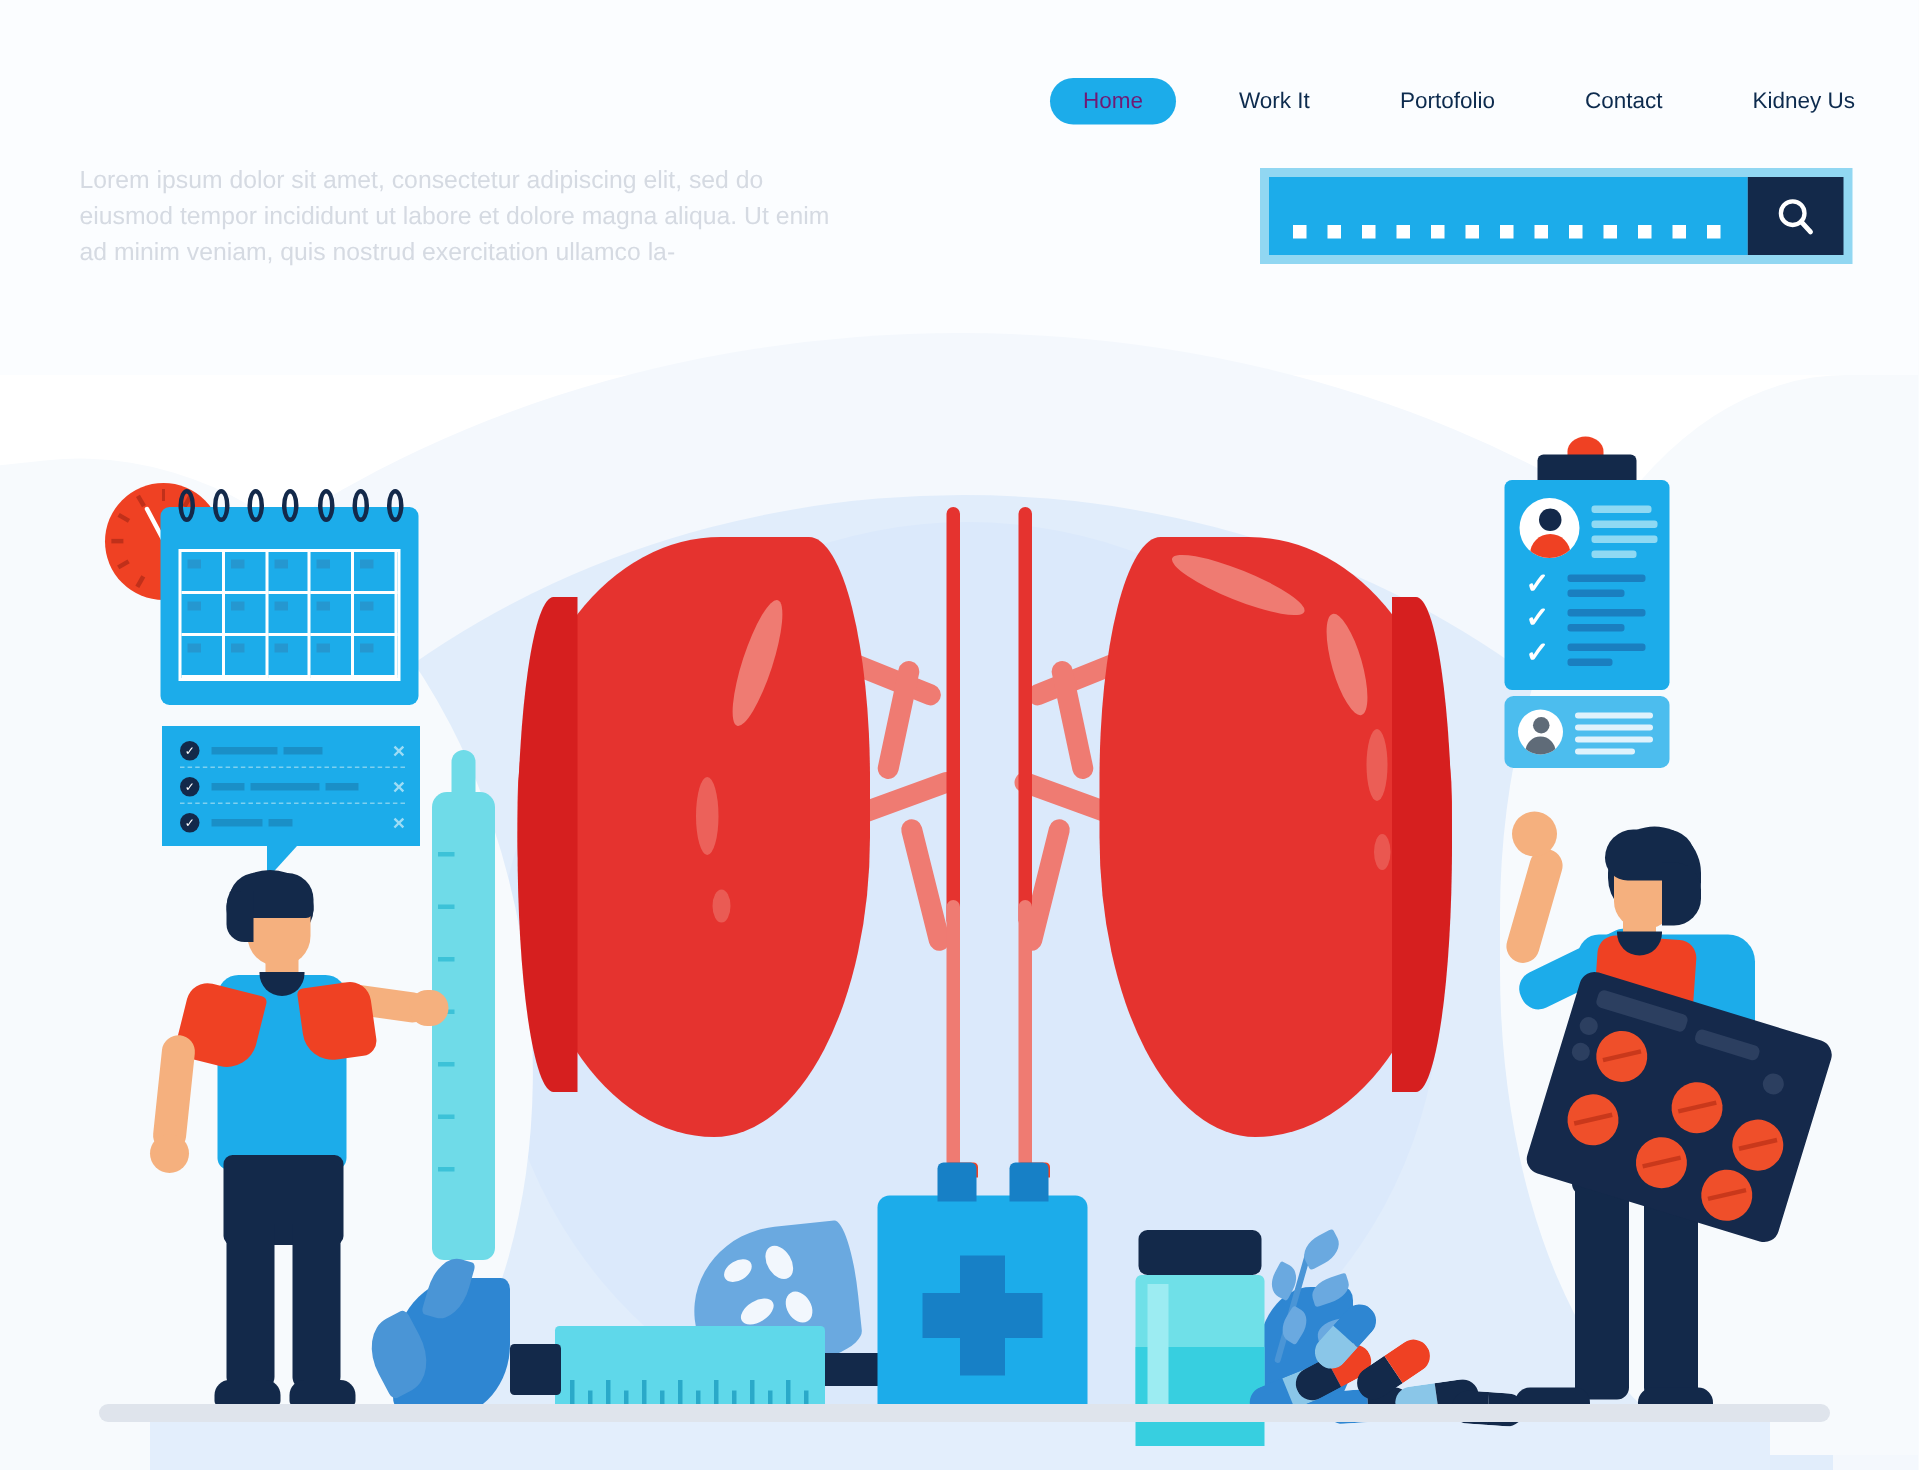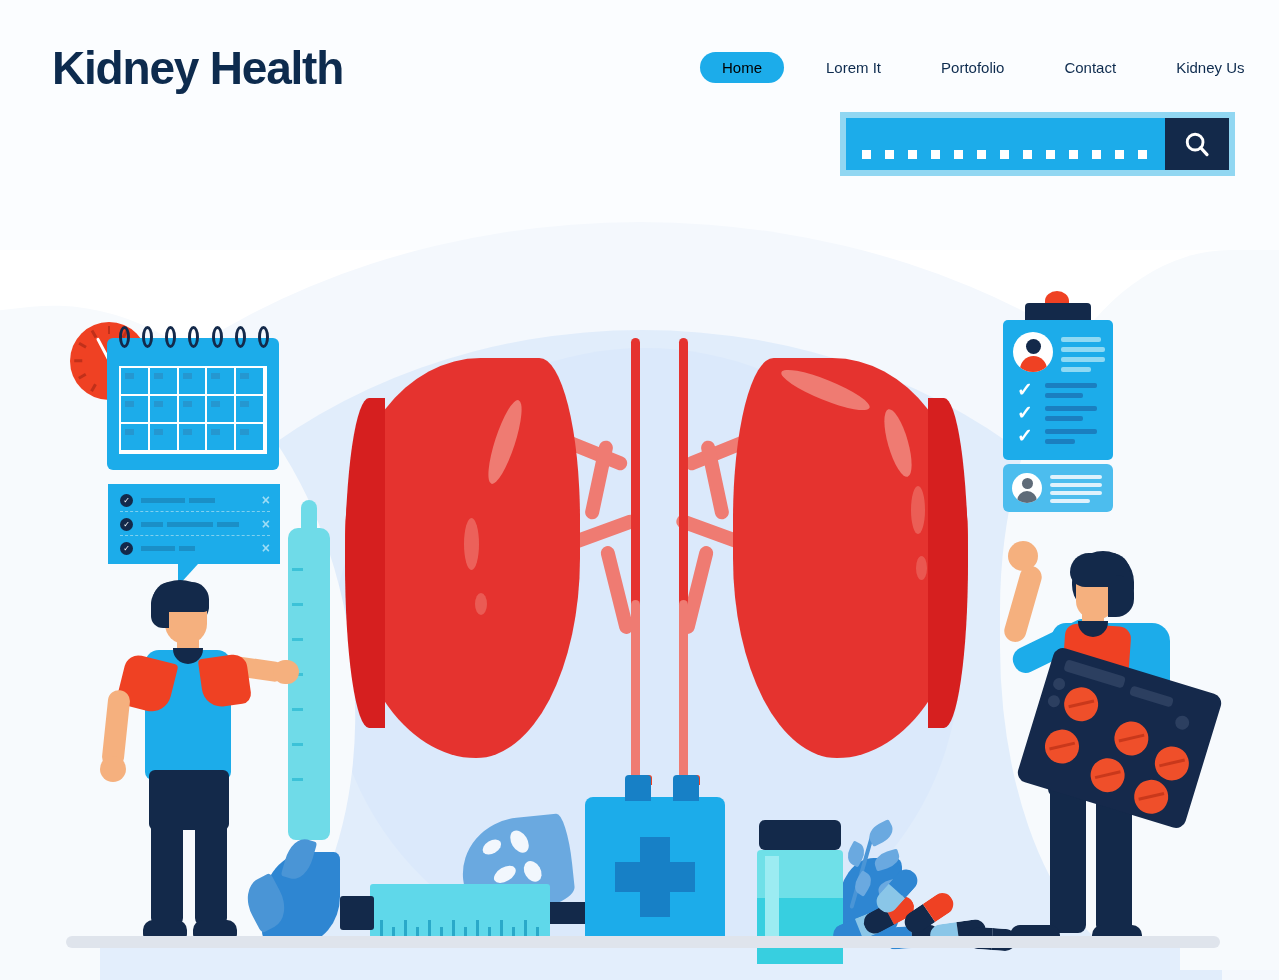--- a/index.html
+++ b/index.html
@@ -57,21 +57,21 @@
   .page-subtitle {
     position: absolute; left: 53px; top: 108px; width: 505px;
     font-size: 16.5px; line-height: 24px; color: #d5dae2;
   }
 
   .nav { position: absolute; left: 700px; top: 52px; display: flex; align-items: center; gap: 0px; }
   .nav-item {
     font-size: 15px; color: #0d2b4e; padding: 0 30px; cursor: pointer; white-space: nowrap;
   }
   .nav-item.active {
-    background: #1cacea; color: #000000; border-radius: 16px;
+    background: #1cacea; color: #701a75; border-radius: 16px;
     padding: 7px 22px; margin-right: 12px;
   }
 
   .search-wrap {
     position: absolute; left: 840px; top: 112px; width: 395px; height: 64px;
     background: #91d7f2; padding: 6px; display: flex; align-items: stretch;
   }
   .search-field {
     flex: 1; background: #1cacea; position: relative; display: flex; align-items: flex-end;
     padding: 0 0 11px 8px;
@@ -212,25 +212,25 @@
 
   <div class="bg-white-top"></div>
   <div class="bg-dome-outer"></div>
   <div class="bg-dome-blue"></div>
   <div class="bg-oval-mid"></div>
   <div class="bg-swoosh"></div>
   <div class="bg-swoosh2"></div>
   <div class="bg-bottom-blue"></div>
 
   <div class="header">
-    <h1 class="page-title">Kidney Health</h1>
+    <p class="page-subtitle">Lorem ipsum dolor sit amet, consectetur adipiscing elit, sed do eiusmod tempor incididunt ut labore et dolore magna aliqua. Ut enim ad minim veniam, quis nostrud exercitation ullamco la-</p>
 
     <nav class="nav">
       <span class="nav-item active">Home</span>
-      <span class="nav-item">Lorem It</span>
+      <span class="nav-item">Work It</span>
       <span class="nav-item">Portofolio</span>
       <span class="nav-item">Contact</span>
       <span class="nav-item">Kidney Us</span>
     </nav>
 
     <div class="search-wrap">
       <div class="search-field" title="">
         <div class="dashes" id="search-dashes">
             <i class="dash"></i>
             <i class="dash"></i>

